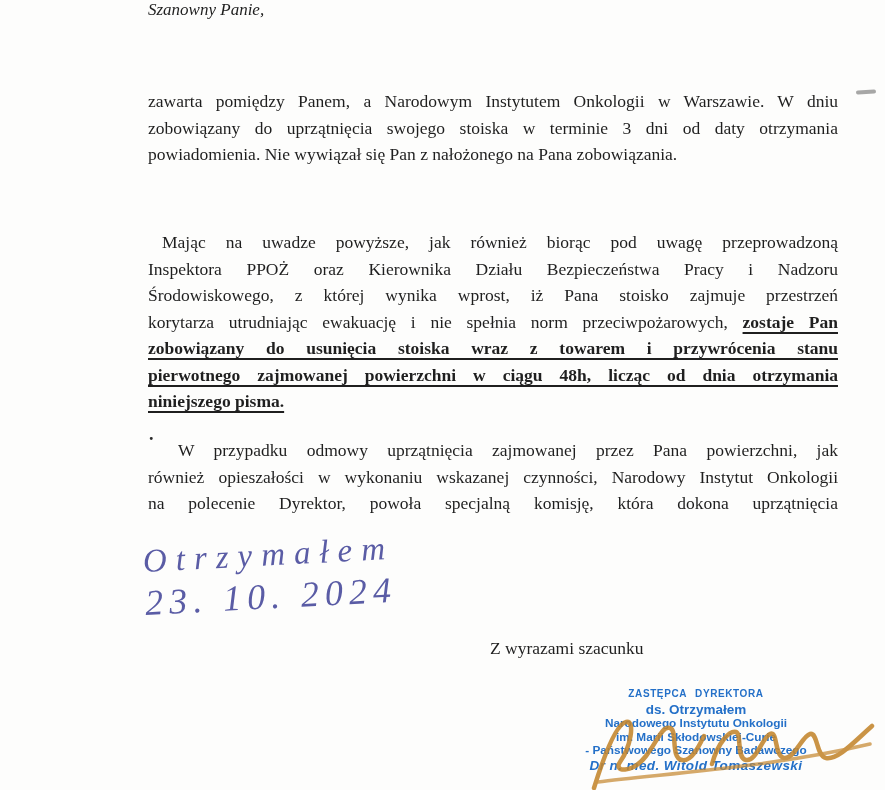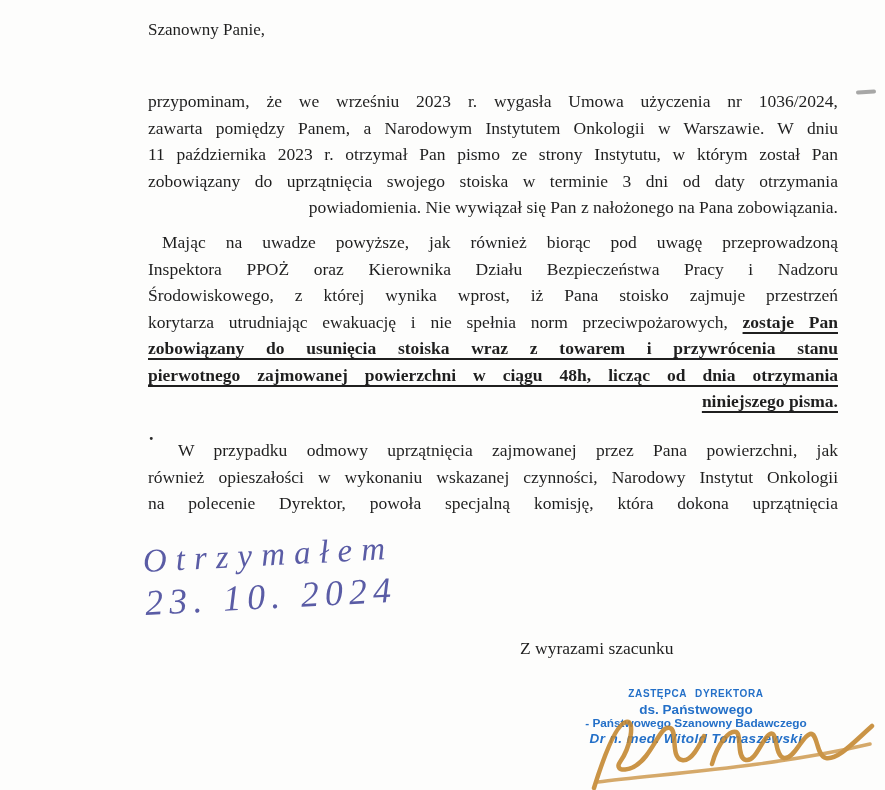--- a/index.html
+++ b/index.html
@@ -13,40 +13,40 @@
   html,body{width:885px;height:790px;}
   body{
     position:relative;
     background:#fdfdfc;
     font-family:"Liberation Serif", serif;
     color:var(--body-text);
     overflow:hidden;
   }
   .abs{position:absolute;}
   .salutation{
-    left:148px;top:20px;
-    font-size:17px;
+    left:148px;top:0;
+    font-size:17px;font-style:italic;
   }
   .para{
     left:148px;width:690px;
     font-size:17.5px;line-height:26.5px;
   }
   .p1{top:88px;}
   .p2{top:229px;}
   .p3{top:437px;}
   .jl{
     display:block;
     text-align:justify;
     text-align-last:justify;
     height:26.5px;
     white-space:nowrap;
   }
   .jl-last{
     display:block;
-    text-align:right;
+    text-align:left;
     height:26.5px;
     white-space:nowrap;
   }
   .indent-sm{padding-left:14px;}
   .indent-md{padding-left:30px;}
   .demand{
     font-weight:700;
     text-decoration:underline;
     text-decoration-thickness:2.2px;
     text-underline-offset:4px;
@@ -67,21 +67,21 @@
   .hand-word{
     font-size:33px;
     letter-spacing:9px;
   }
   .hand-date{
     font-size:36px;
     letter-spacing:6px;
     margin-top:2px;
   }
   .closing{
-    left:520px;top:638px;
+    left:490px;top:638px;
     font-size:17.5px;
   }
   .stamp{
     left:540px;top:686px;width:312px;
     text-align:center;
     color:var(--stamp-blue);
     font-family:"Liberation Sans", sans-serif;
     font-weight:700;
   }
   .stamp-l1{font-size:10px;letter-spacing:.6px;word-spacing:5px;line-height:16px;}
@@ -103,23 +103,21 @@
     transform:rotate(-3deg);
     opacity:.75;
   }
 </style>
 </head>
 <body>
 
 <div class="abs salutation">Szanowny Panie,</div>
 
 <div class="abs para p1">
-  <span class="jl">przypominam, że we wrześniu 2023 r. wygasła Umowa użyczenia nr 1036/2024,</span>
   <span class="jl">zawarta pomiędzy Panem, a Narodowym Instytutem Onkologii w Warszawie. W dniu</span>
-  <span class="jl">11 października 2023 r. otrzymał Pan pismo ze strony Instytutu, w którym został Pan</span>
   <span class="jl">zobowiązany do uprzątnięcia swojego stoiska w terminie 3 dni od daty otrzymania</span>
   <span class="jl-last">powiadomienia. Nie wywiązał się Pan z nałożonego na Pana zobowiązania.</span>
 </div>
 
 <div class="abs para p2">
   <span class="jl indent-sm">Mając na uwadze powyższe, jak również biorąc pod uwagę przeprowadzoną</span>
   <span class="jl">Inspektora PPOŻ oraz Kierownika Działu Bezpieczeństwa Pracy i Nadzoru</span>
   <span class="jl">Środowiskowego, z której wynika wprost, iż Pana stoisko zajmuje przestrzeń</span>
   <span class="jl"><span>korytarza utrudniając ewakuację i nie spełnia norm przeciwpożarowych, </span> <span class="demand">zostaje Pan</span></span>
   <span class="jl demand">zobowiązany do usunięcia stoiska wraz z towarem i przywrócenia stanu</span>
@@ -137,21 +135,23 @@
 
 <div class="abs handwriting">
   <div class="hand-word">Otrzymałem</div>
   <div class="hand-date">23. 10. 2024</div>
 </div>
 
 <div class="abs closing">Z wyrazami szacunku</div>
 
 <div class="abs stamp">
   <div class="stamp-l1">ZASTĘPCA DYREKTORA</div>
-  <div class="stamp-l2">ds. Państwowego</div>
+  <div class="stamp-l2">ds. Otrzymałem</div>
+  <div class="stamp-l3">Narodowego Instytutu Onkologii</div>
+  <div class="stamp-l4">im. Marii Skłodowskiej-Curie</div>
   <div class="stamp-l5">- Państwowego Szanowny Badawczego</div>
   <div class="stamp-signatory">Dr n. med. Witold Tomaszewski</div>
 </div>
 
 <svg class="abs signature-svg" viewBox="0 0 290 80" fill="none" xmlns="http://www.w3.org/2000/svg">
   <path d="M 6,78 C 16,46 28,14 38,12 C 48,10 42,38 32,52 C 25,62 44,64 58,46 C 70,30 74,16 82,18 C 90,20 82,48 94,50 C 104,52 112,34 116,26" stroke="currentColor" stroke-width="4.5" stroke-linecap="round" stroke-linejoin="round"></path>
   <path d="M 124,54 C 130,32 142,20 148,22 C 154,24 148,48 158,50 C 168,52 174,28 182,24 C 190,20 186,46 196,48 C 206,50 214,26 222,24 C 230,22 228,46 238,48 C 250,50 266,32 284,16" stroke="currentColor" stroke-width="4.5" stroke-linecap="round" stroke-linejoin="round"></path>
   <path d="M 10,72 C 70,64 180,58 282,34" stroke="currentColor" stroke-width="3.5" stroke-linecap="round" opacity=".8"></path>
 </svg>
 

